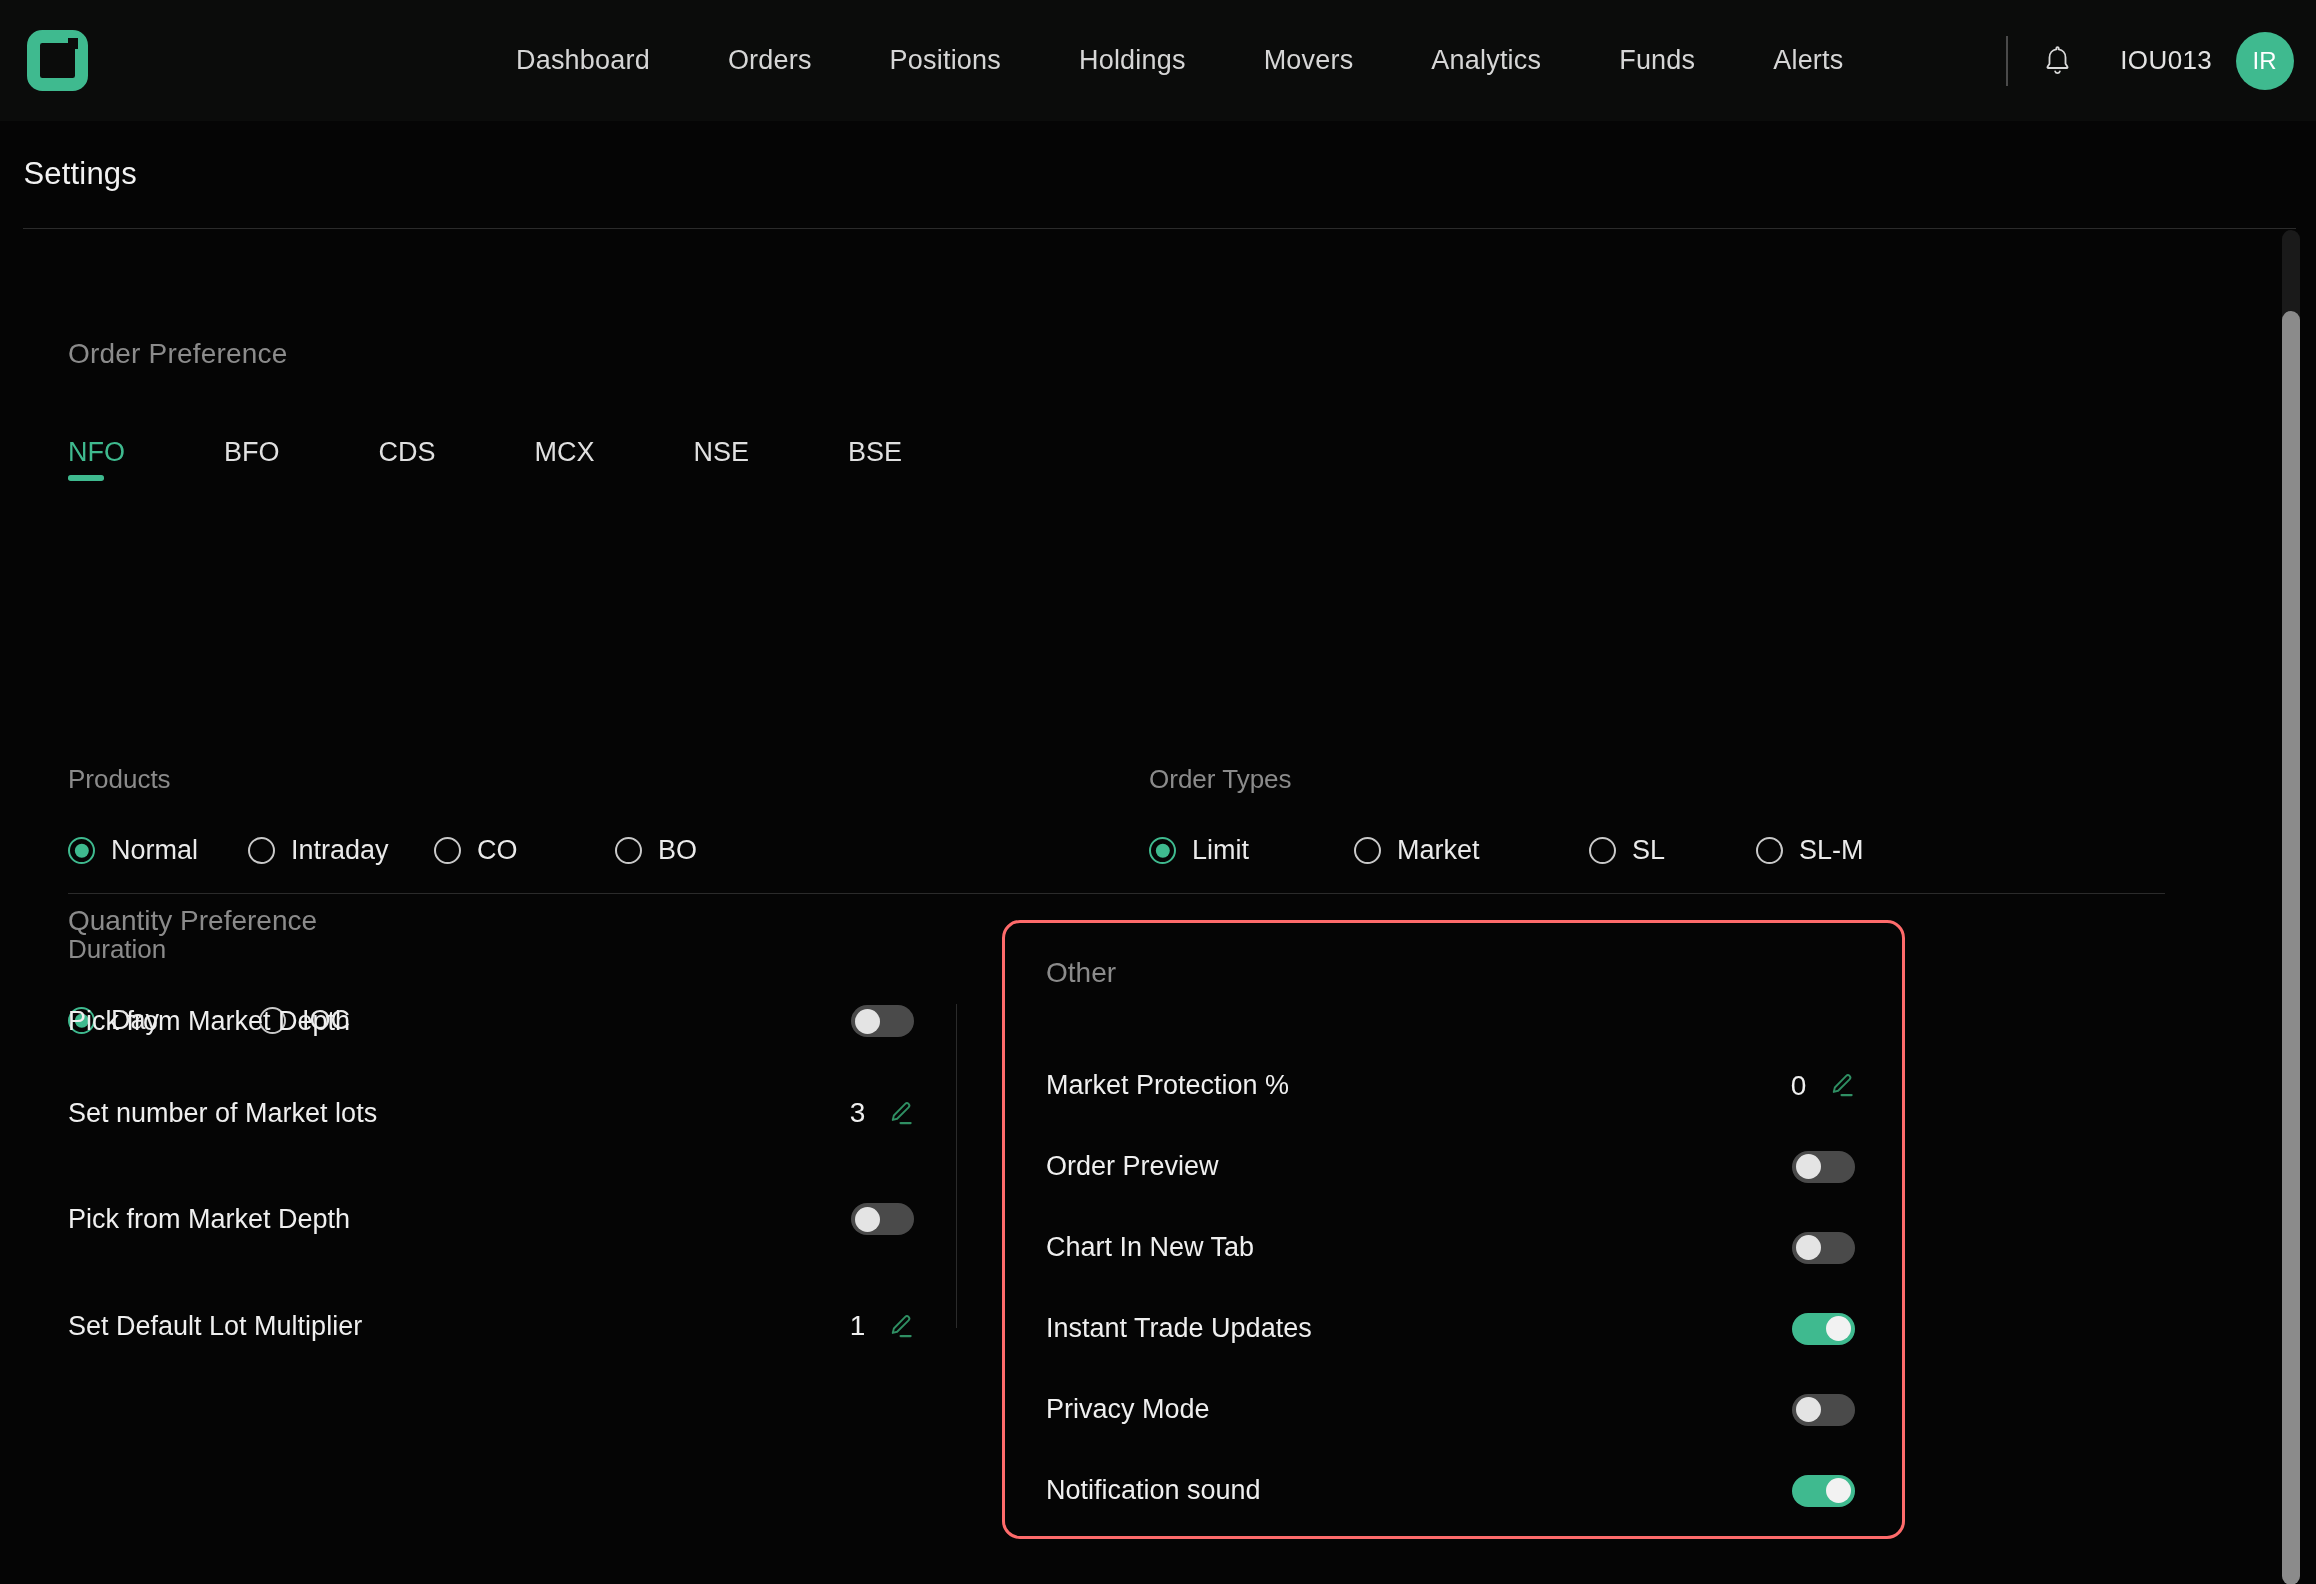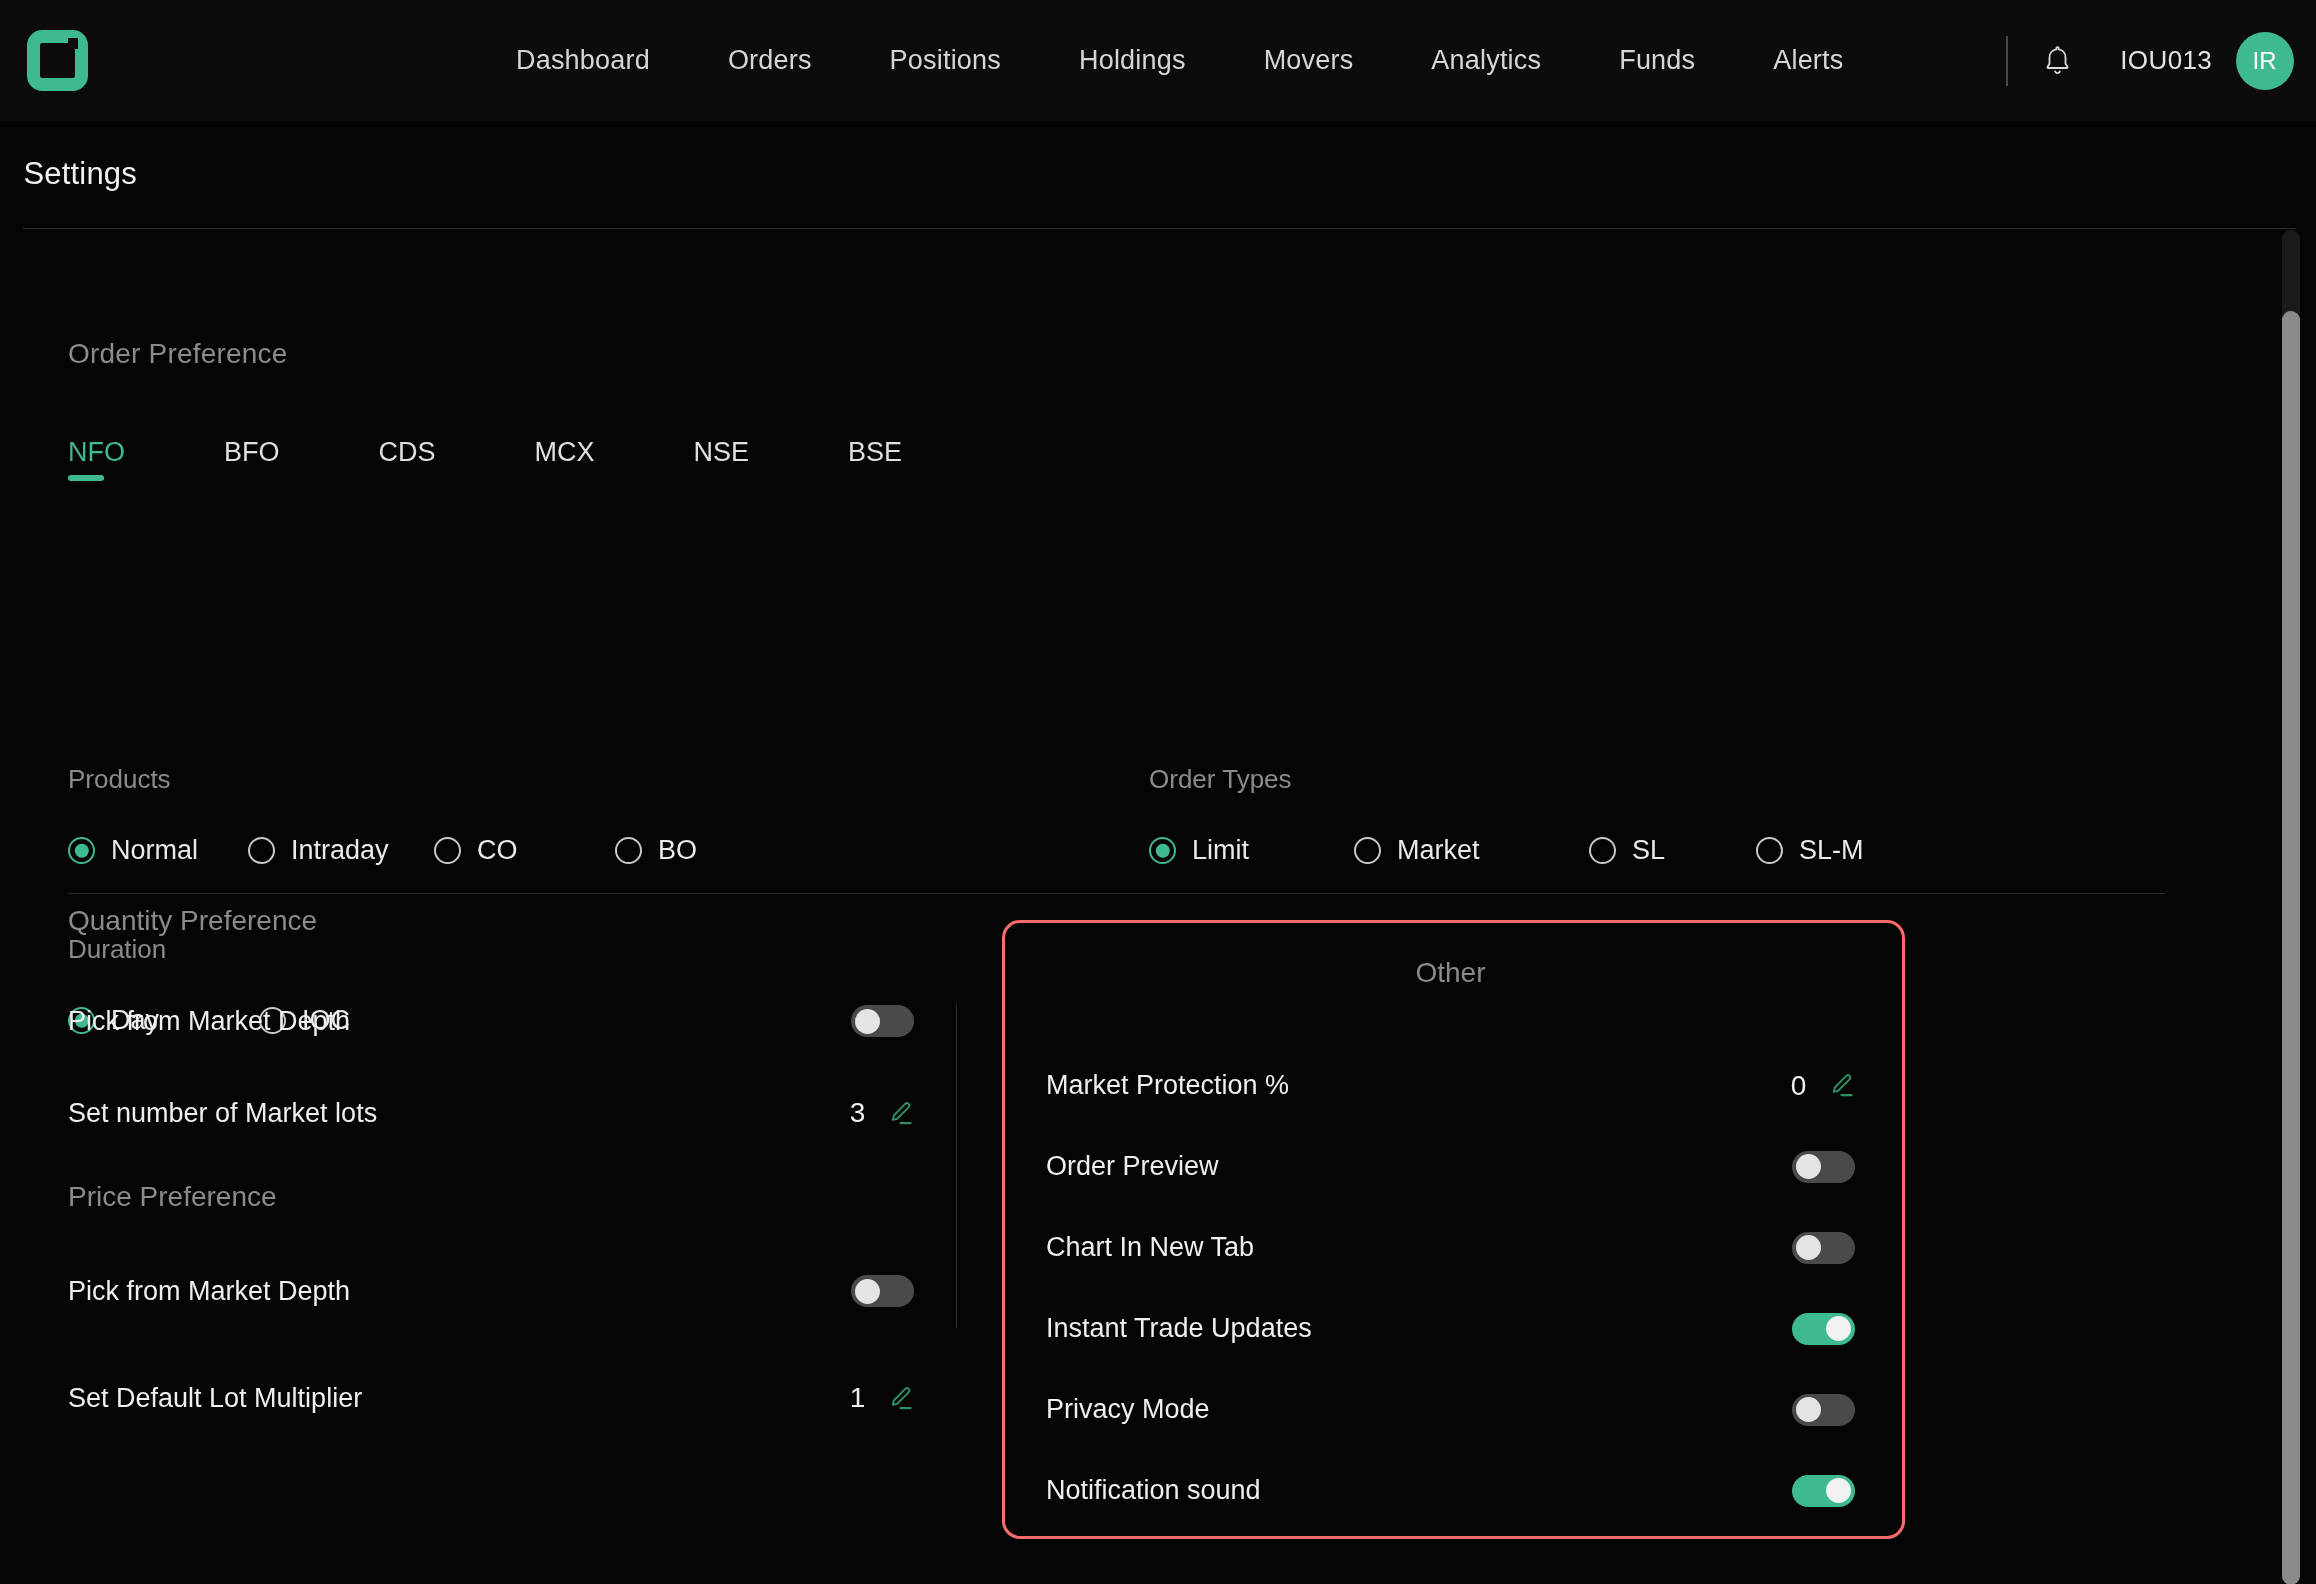--- a/index.html
+++ b/index.html
@@ -241,21 +241,20 @@
     position: absolute; left: 1002px; top: 920px;
     width: 903px; height: 619px;
     border: 3.6px solid #ff6b6b;
     border-radius: 18px;
     padding: 34px 47px 0 41px;
   }
   .other-head {
     color: #8b8b8b;
     font-size: 28px;
     margin-bottom: 56px;
-    text-align: center;
   }
   .other-row {
     display: flex; align-items: center; justify-content: space-between;
     height: 81px;
   }
 </style>
 </head>
 <body>
 
 <div class="topbar">
@@ -390,21 +389,20 @@
       <span class="pref-value">3</span>
       <span class="pencil">
         <svg width="27" height="27" viewBox="0 0 24 24" fill="none">
           <path d="M16.2 3.5a2.1 2.1 0 0 1 3 3L9 16.7l-3.9 1 1-3.9 10.1-10.3z" stroke="#2f8f63" stroke-width="1.7" stroke-linejoin="round"></path>
           <path d="M12 20.5h9" stroke="#2f8f63" stroke-width="1.9" stroke-linecap="round"></path>
         </svg>
       </span>
     </span>
   </div>
 
-  <div class="col-head" style="margin-top:40px">Price Preference</div>
 
   <div class="pref-row" style="margin-top:50px">
     <span class="pref-label">Pick from Market Depth</span>
     <span class="pref-right">
       <span class="toggle">
           <span class="knob"></span>
         </span>
     </span>
   </div>
 

